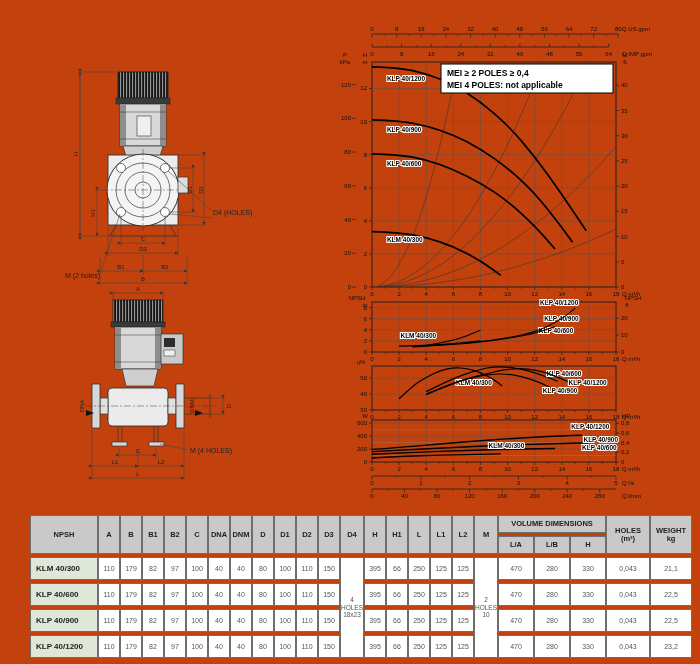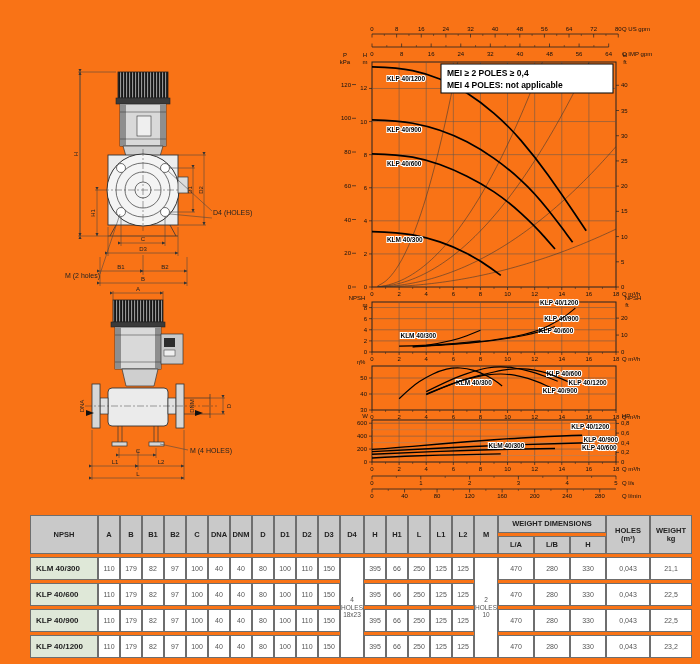--- a/index.html
+++ b/index.html
@@ -1,16 +1,16 @@
 <!DOCTYPE html>
 <html><head>
 <meta charset="utf-8">
 <style>
   html,body{margin:0;padding:0;background:#fff;}
-  .page{position:relative;width:700px;height:664px;background:#f97316;overflow:hidden;
+  .page{position:relative;width:700px;height:664px;background:#c2410c;overflow:hidden;
         font-family:"Liberation Sans", sans-serif;}
   .abs{position:absolute;}
   svg text{font-family:"Liberation Sans", sans-serif;}
   
   .tbl-wrap{position:absolute;left:30px;top:512px;width:668px;}
   #dims-table{border-collapse:separate;border-spacing:0 3px;table-layout:fixed;width:662px;}
   #dims-table th,#dims-table td{border:1px solid #6e6e6e;text-align:center;padding:0;
       font-size:7px;color:#555;overflow:hidden;}
   #dims-table thead th{background:#c9c9c9;color:#222;font-weight:bold;font-size:7.5px;height:16px;line-height:1.05;white-space:pre-line;}
   #dims-table tbody td{height:21px;background:#fff;}
@@ -649,21 +649,21 @@
             <th rowspan="2">D1</th>
             <th rowspan="2">D2</th>
             <th rowspan="2">D3</th>
             <th rowspan="2">D4</th>
             <th rowspan="2">H</th>
             <th rowspan="2">H1</th>
             <th rowspan="2">L</th>
             <th rowspan="2">L1</th>
             <th rowspan="2">L2</th>
             <th rowspan="2">M</th>
-            <th colspan="3">WEIGHT DIMENSIONS</th>
+            <th colspan="3">VOLUME DIMENSIONS</th>
             <th rowspan="2">HOLES
 (m³)</th>
             <th rowspan="2">WEIGHT
 kg</th>
           </tr>
           <tr>
             <th>L/A</th>
             <th>L/B</th>
             <th>H</th>
           </tr>

